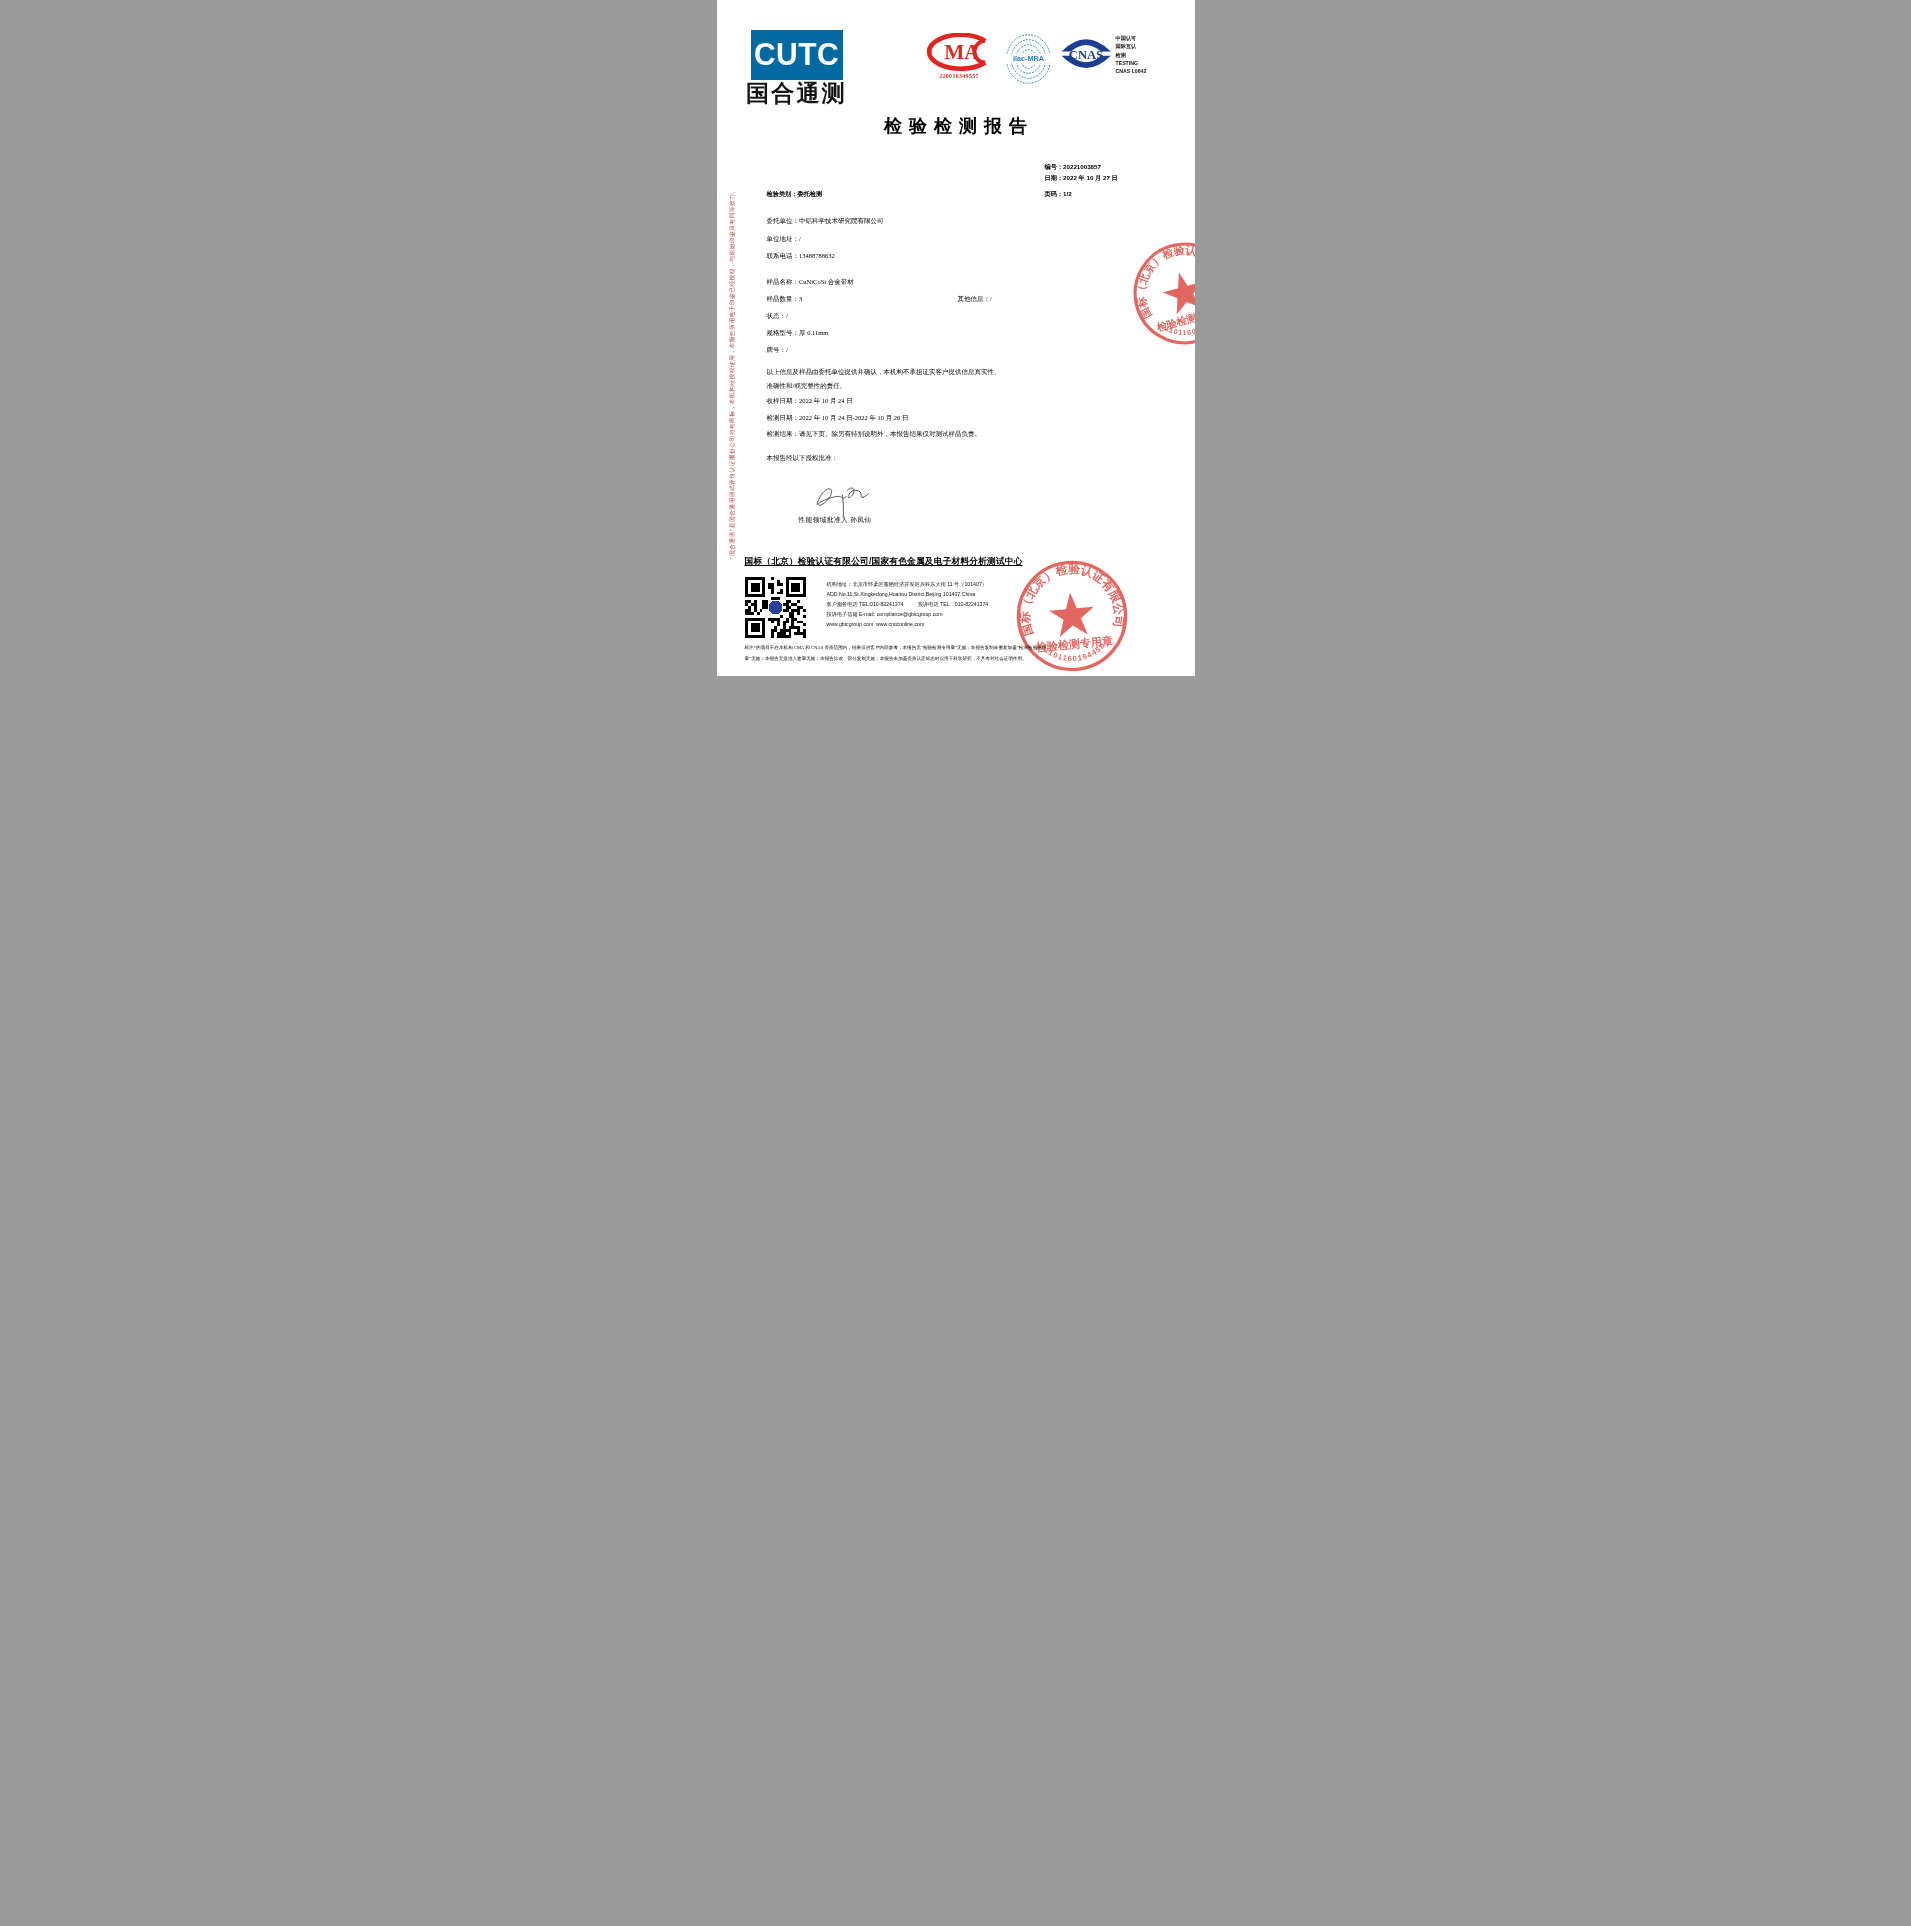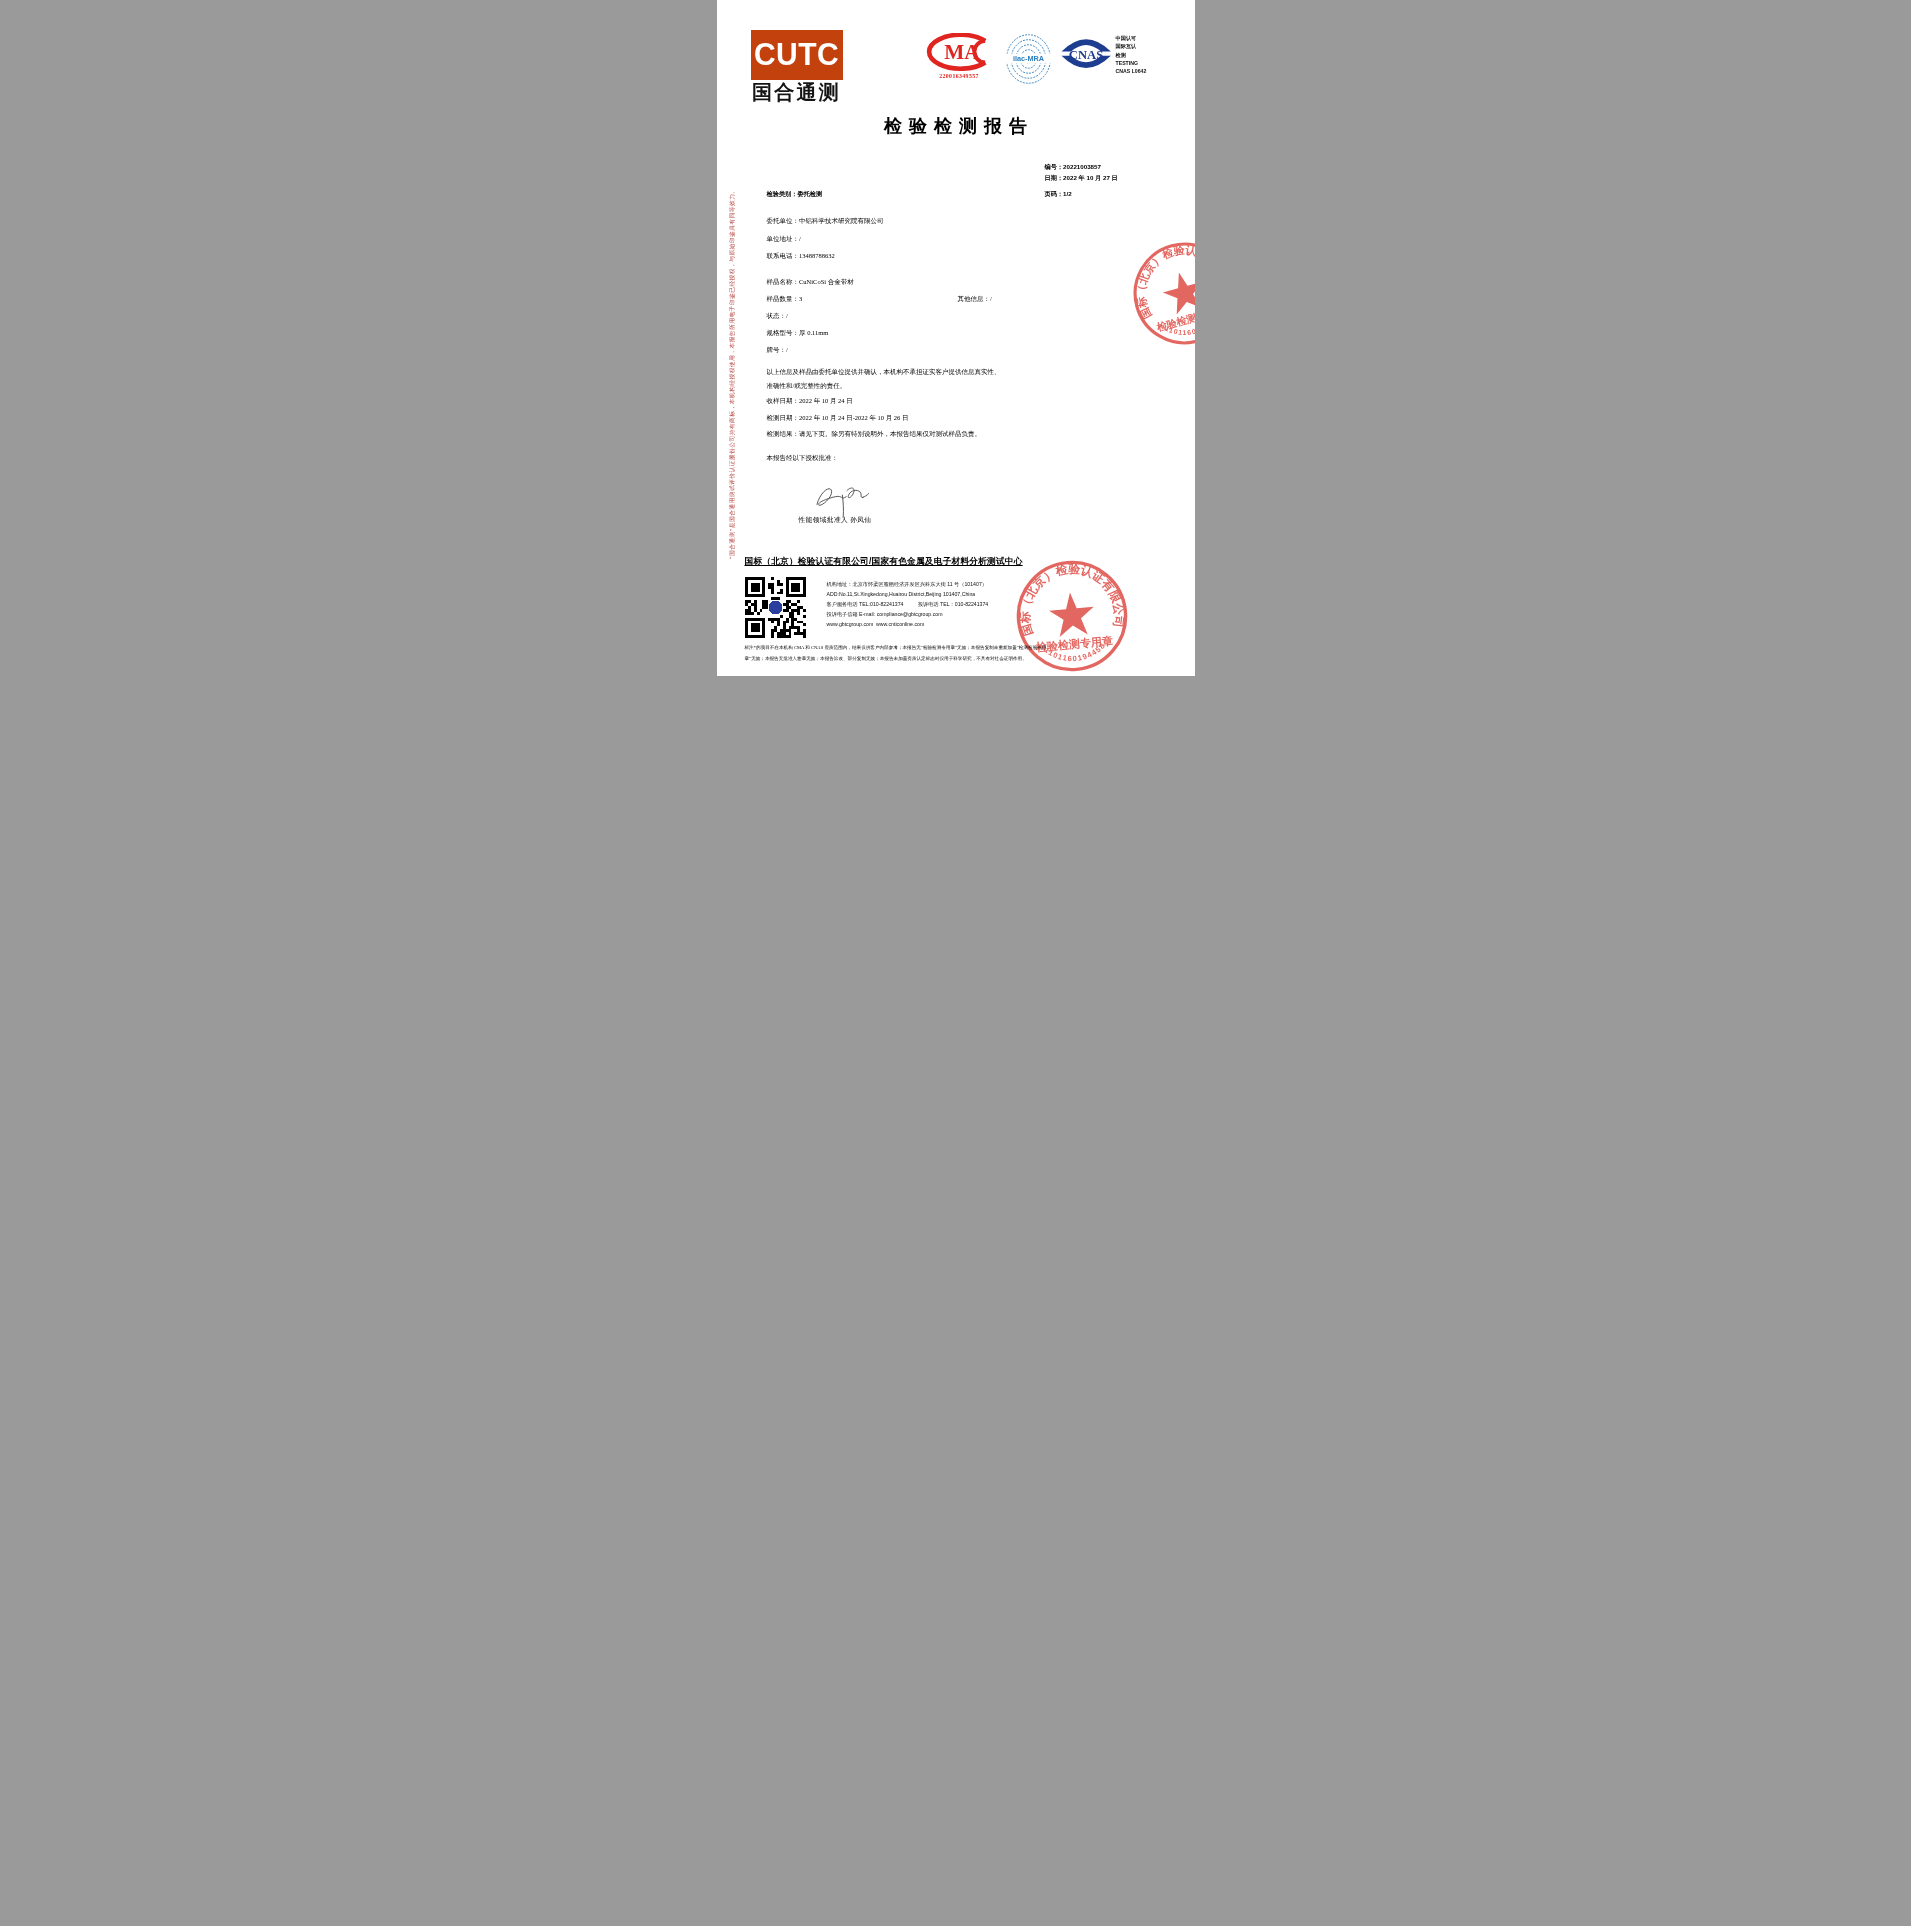--- a/index.html
+++ b/index.html
@@ -7,25 +7,25 @@
     position:relative; width:478px; height:676px; margin:0 auto;
     background:#ffffff; overflow:hidden;
     font-family:"Liberation Serif", serif; color:#000;
   }
   .abs{position:absolute;}
   .hei{font-family:"Liberation Sans", sans-serif; font-weight:bold;}
   .song{font-family:"Liberation Serif", serif; font-weight:normal;}
   .pre{white-space:pre;}
 
   
-  .logo-box{left:34px; top:30px; width:92px; height:50px; background:#c2410c;
+  .logo-box{left:34px; top:30px; width:92px; height:50px; background:#0369a1;
     display:flex; align-items:center; justify-content:center;}
   .logo-acronym{color:#fff; font-family:"Liberation Sans",sans-serif; font-weight:bold;
     font-size:30px; letter-spacing:0.4px; transform:scaleY(1.04); line-height:1;}
-  .logo-name{left:27px; top:82px; width:106px; text-align:center; font-size:20px;
+  .logo-name{left:27px; top:82px; width:106px; text-align:center; font-size:23px;
     letter-spacing:2.3px; line-height:1; color:#141414;}
   .cma-number{left:206px; top:73px; width:73px; text-align:center; color:#e02420;
     font-size:5.8px; font-weight:bold; letter-spacing:0.4px;}
   .cert-lines{left:399px; top:34px; font-size:5.2px; line-height:8.3px; color:#101010;}
   .cert-lines div{margin:0;}
 
   .doc-title{left:0; top:114px; width:100%; text-align:center; font-size:18px;
     letter-spacing:7px; text-indent:7px; color:#000;}
 
   .meta-line{font-size:6.2px;}

